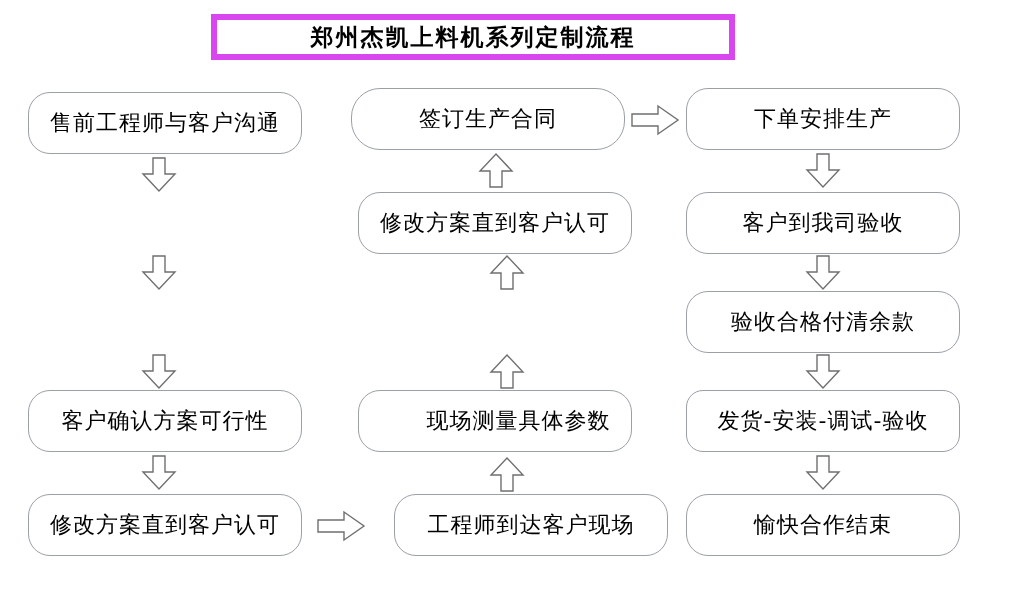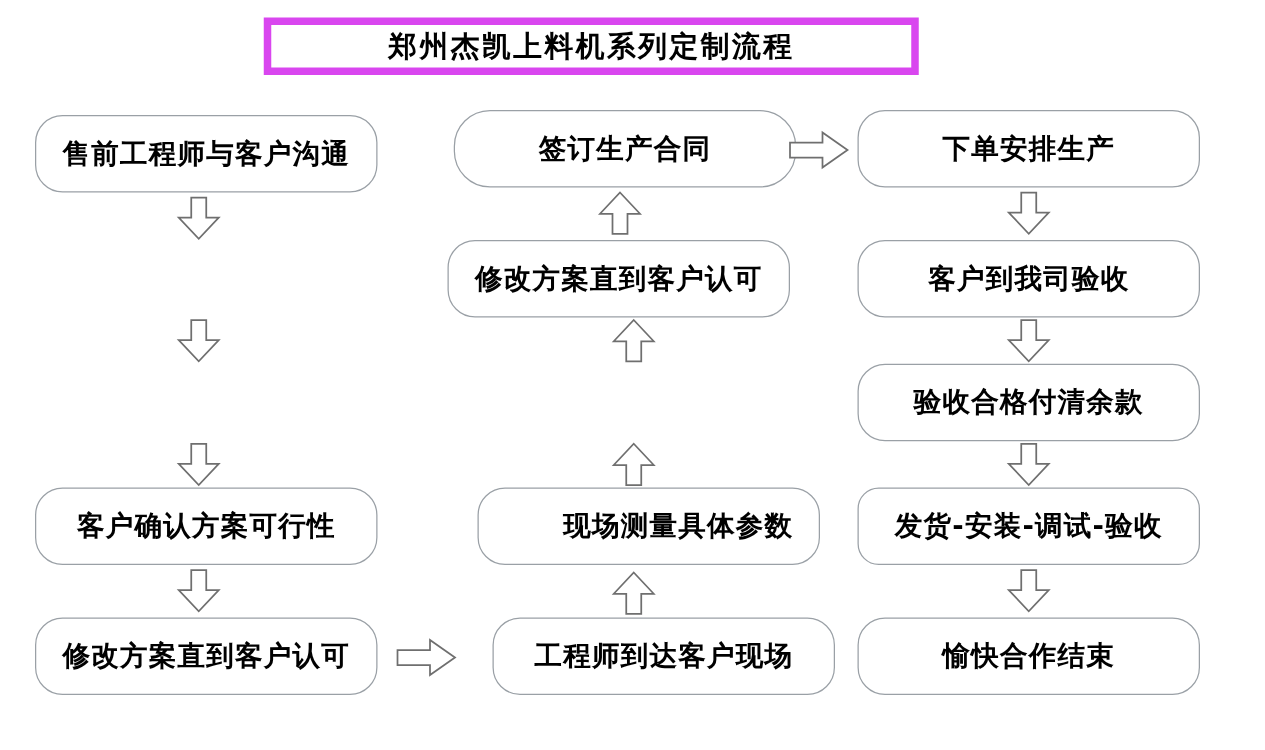--- a/index.html
+++ b/index.html
@@ -51,21 +51,20 @@
     box-sizing: border-box;
     width: 274px;
     height: 62px;
   }
   .node-label {
     font-family: "DejaVu Sans", sans-serif;
     font-size: 22px;
     color: #000000;
     white-space: nowrap;
     letter-spacing: 1px;
-    font-weight: bold;
   }
   
   .arrow {
     position: absolute;
   }
   .arrow svg {
     display: block;
     overflow: visible;
   }
 </style>
@@ -81,27 +80,27 @@
   <div class="node" style="left:28px; top:92px;">
     <span class="node-label">售前工程师与客户沟通</span>
   </div>
   <div class="node" style="left:28px; top:390px;">
     <span class="node-label">客户确认方案可行性</span>
   </div>
   <div class="node" style="left:28px; top:494px;">
     <span class="node-label">修改方案直到客户认可</span>
   </div>
 
-  <div class="node" style="left:363px; top:88px;border-radius:29px;">
+  <div class="node" style="left:351px; top:88px;border-radius:29px;">
     <span class="node-label">签订生产合同</span>
   </div>
   <div class="node" style="left:358px; top:192px;">
     <span class="node-label">修改方案直到客户认可</span>
   </div>
-  <div class="node" style="left:382px; top:390px;padding-left:47px;">
+  <div class="node" style="left:358px; top:390px;padding-left:47px;">
     <span class="node-label">现场测量具体参数</span>
   </div>
   <div class="node" style="left:370px; top:494px;margin-left:24px;">
     <span class="node-label">工程师到达客户现场</span>
   </div>
 
   <div class="node" style="left:686px; top:88px;">
     <span class="node-label">下单安排生产</span>
   </div>
   <div class="node" style="left:686px; top:192px;">

